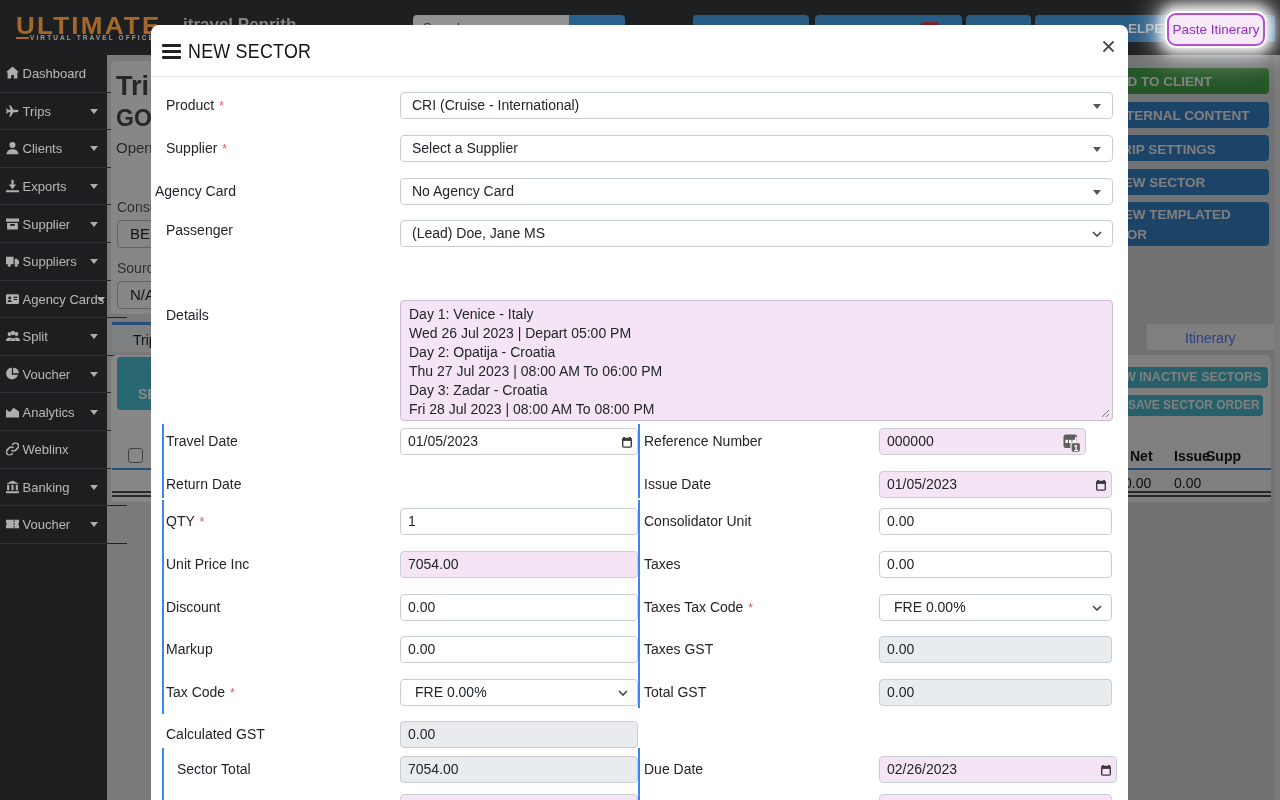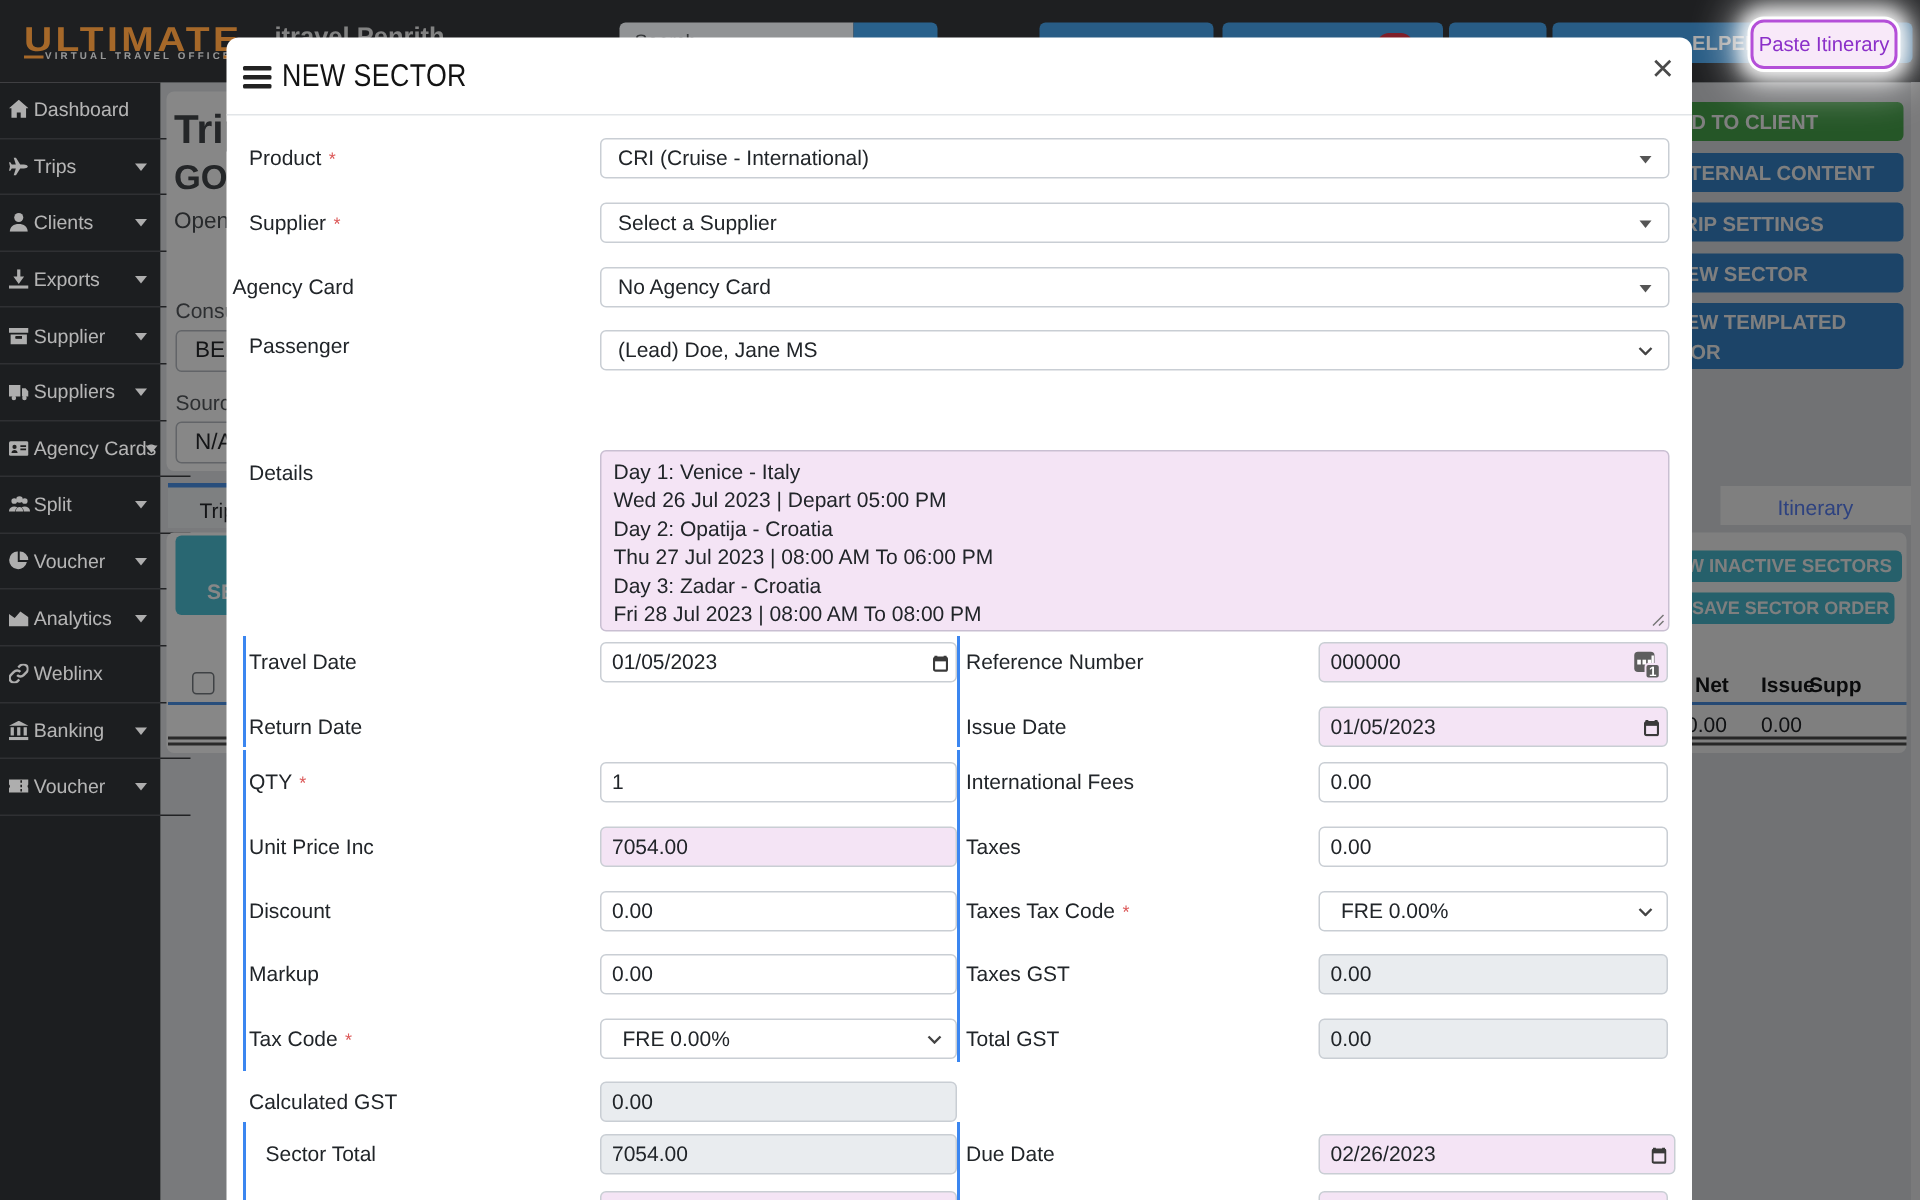--- a/index.html
+++ b/index.html
@@ -290,21 +290,21 @@
     <div class="lb" style="left:15px; top:408px;">Travel Date</div>
     <div class="fi" style="left:249px; top:402.5px; width:238px;">01/05/2023
       <svg class="calic" style="right:5px; top:8px;" width="10" height="11" viewBox="0 0 10 11">
           <rect x="1" y="0" width="1.9" height="2.6" fill="#3a3a3a"></rect>
           <rect x="7.1" y="0" width="1.9" height="2.6" fill="#3a3a3a"></rect>
           <rect x="0.7" y="1.4" width="8.6" height="8.7" rx="1" fill="none" stroke="#3a3a3a" stroke-width="1.4"></rect>
           <rect x="0.7" y="1.4" width="8.6" height="2.5" fill="#3a3a3a"></rect>
         </svg>
     </div>
     <div class="lb" style="left:493px; top:408px;">Reference Number</div>
-    <div class="fi pink" style="left:728px; top:402.5px; width:233px;">000000
+    <div class="fi pink" style="left:728px; top:402.5px; width:207px;">000000
       <svg class="abs" style="right:4px; top:5px;" width="18" height="19" viewBox="0 0 18 19">
           <rect x="0.5" y="0.5" width="13.5" height="13.5" rx="2.5" fill="#5e5e5e"></rect>
           <rect x="2.5" y="5.8" width="2.4" height="3.2" fill="#fff"></rect>
           <rect x="6" y="5.8" width="2.4" height="3.2" fill="#fff"></rect>
           <rect x="9.5" y="5.8" width="2.4" height="3.2" fill="#fff"></rect>
           <rect x="12" y="3" width="1.6" height="6" fill="#fff"></rect>
           <rect x="8" y="8.6" width="9.5" height="9.7" rx="2" fill="#5e5e5e" stroke="#f4e4f5" stroke-width="1.3"></rect>
           <text x="12.9" y="16.6" font-size="9" font-weight="bold" fill="#fff" text-anchor="middle" font-family="Liberation Sans, sans-serif">1</text>
         </svg>
     </div>
@@ -315,21 +315,21 @@
       <svg class="calic" style="right:5px; top:8px;" width="10" height="11" viewBox="0 0 10 11">
           <rect x="1" y="0" width="1.9" height="2.6" fill="#3a3a3a"></rect>
           <rect x="7.1" y="0" width="1.9" height="2.6" fill="#3a3a3a"></rect>
           <rect x="0.7" y="1.4" width="8.6" height="8.7" rx="1" fill="none" stroke="#3a3a3a" stroke-width="1.4"></rect>
           <rect x="0.7" y="1.4" width="8.6" height="2.5" fill="#3a3a3a"></rect>
         </svg>
     </div>
 
     <div class="lb" style="left:15px; top:488px;">QTY <span class="req">*</span></div>
     <div class="fi" style="left:249px; top:482.5px; width:238px;">1</div>
-    <div class="lb" style="left:493px; top:488px;">International Fees</div>
+    <div class="lb" style="left:493px; top:488px;">Consolidator Unit</div>
     <div class="fi" style="left:728px; top:482.5px; width:233px;">0.00</div>
 
     <div class="lb" style="left:15px; top:531px;">Unit Price Inc</div>
     <div class="fi pink" style="left:249px; top:525.5px; width:238px;">7054.00</div>
     <div class="lb" style="left:493px; top:531px;">Taxes</div>
     <div class="fi" style="left:728px; top:525.5px; width:233px;">0.00</div>
 
     <div class="lb" style="left:15px; top:574px;">Discount</div>
     <div class="fi" style="left:249px; top:568.5px; width:238px;">0.00</div>
     <div class="lb" style="left:493px; top:574px;">Taxes Tax Code <span class="req">*</span></div>

